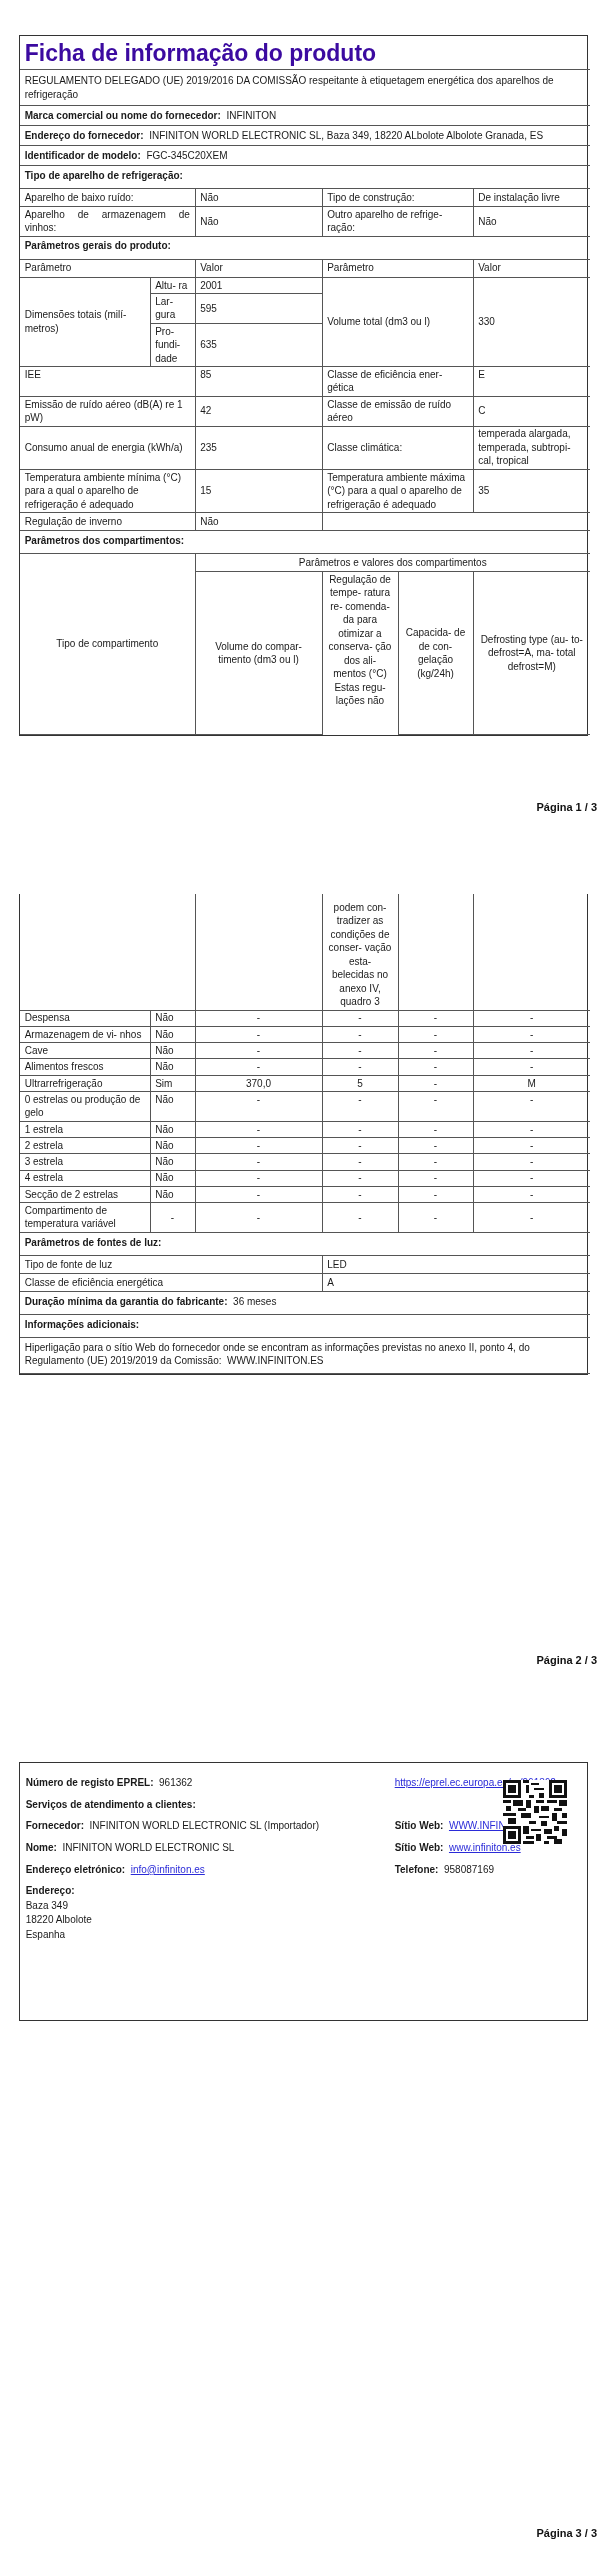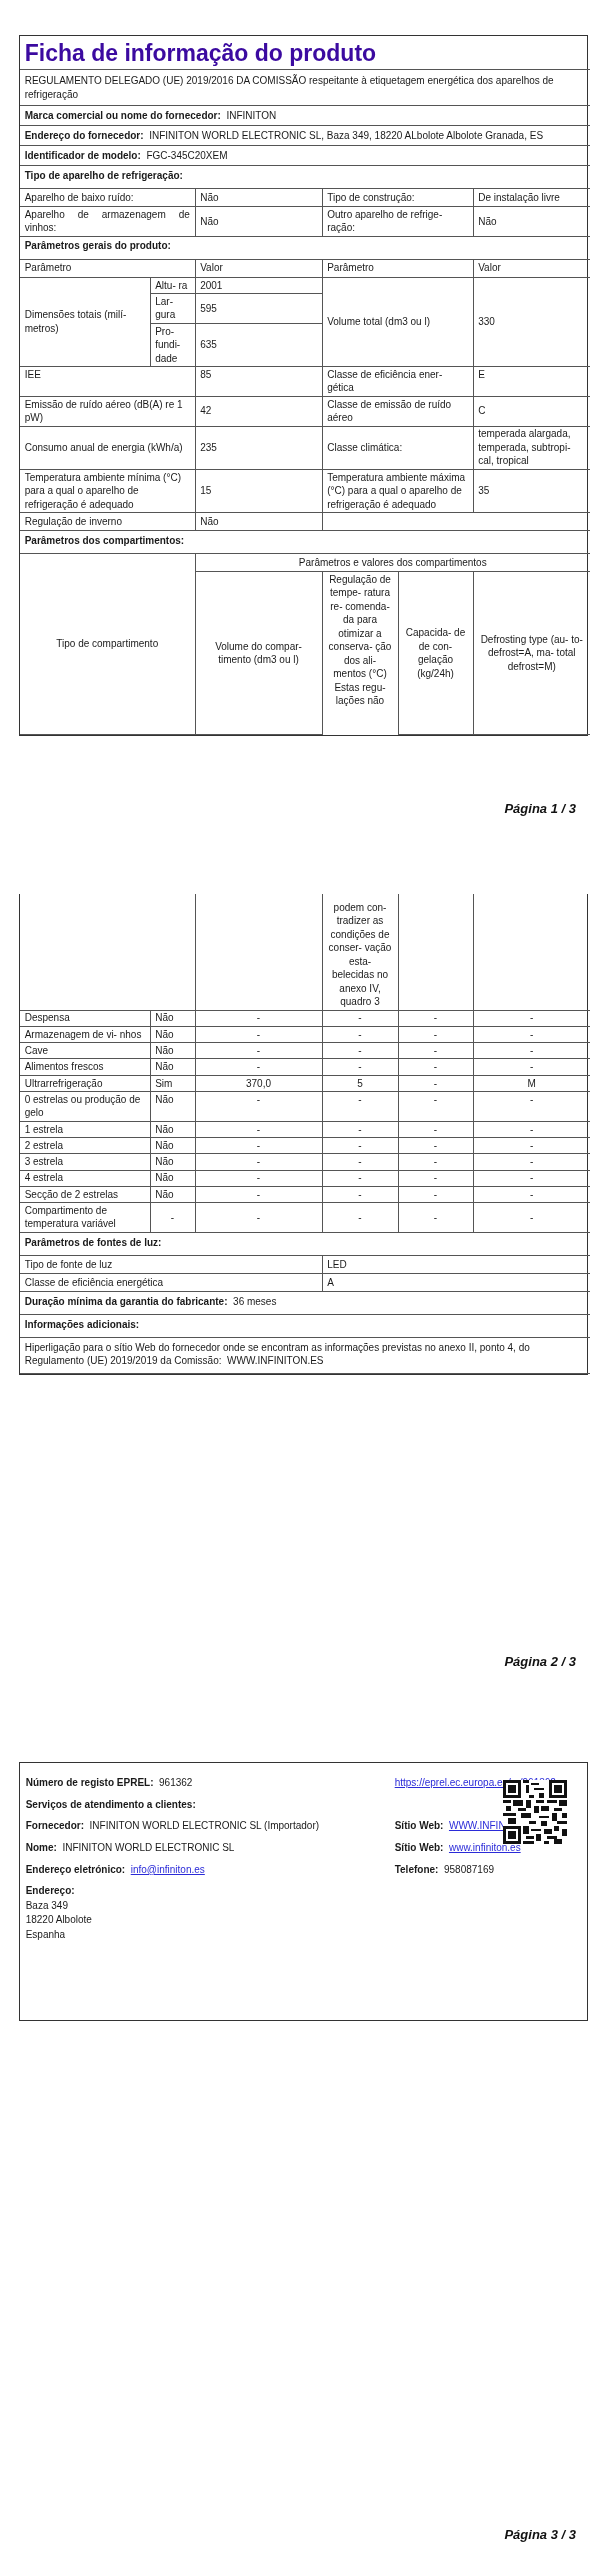--- a/index.html
+++ b/index.html
@@ -23,21 +23,21 @@
     .sheet td:first-child { border-left: none; }
     .sheet td:last-child { border-right: none; }
     .b { font-weight: bold; }
     .title-cell { padding: 3.8px 4.7px 1.9px 4.7px; }
     .title { color: #3b0aa0; font-size: 23px; font-weight: bold; line-height: 1.2; margin: 0; }
     .reg { padding-top: 3.8px; padding-bottom: 3.8px; }
     .sec { padding-top: 2.8px; padding-bottom: 5.7px; }
     .c { text-align: center; }
     .j { text-align: justify; }
     .footer {
-      position: absolute; right: 31px; font-size: 13px; font-weight: bold; color: #111; font-style: italic;
+      position: absolute; right: 10px; font-size: 11px; font-weight: bold; color: #111;
     }
     .col-head td { vertical-align: middle; }
     .p3 { padding: 13.3px 5.7px 9.5px 5.7px; font-size: 10px; }
     .p3 .row { display: flex; margin-bottom: 7.6px; }
     .p3 .left { width: 341px; }
     .p3 .right { flex: 1; padding-left: 28px; }
     a { color: #2b2bd8; text-decoration: underline; }
     .qr {
       position: absolute; right: 20px; top: 15px; width: 64px; height: 68px;
     }

